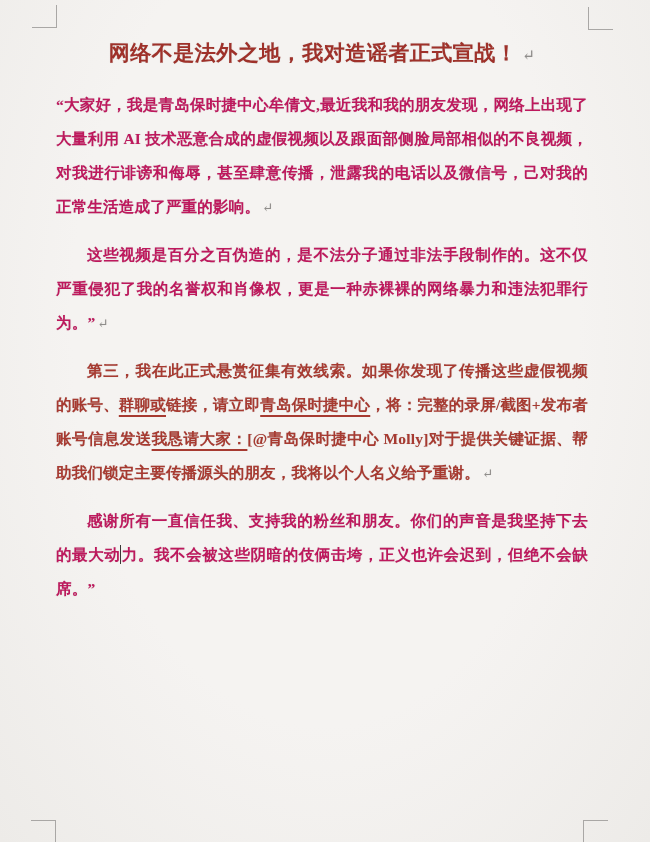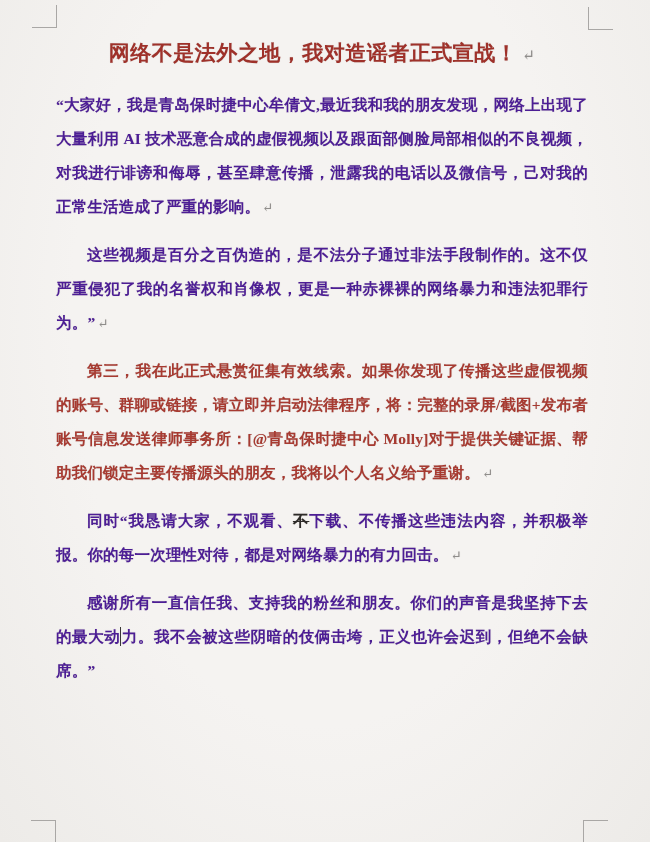--- a/index.html
+++ b/index.html
@@ -56,24 +56,25 @@
     font-size: 15.5px;
     font-weight: bold;
     line-height: 34px;
     text-align: justify;
     text-justify: inter-ideograph;
     color: #2d2a28;
     letter-spacing: 0.2px;
   }
   .para.indent { text-indent: 2em; margin-top: 11px; }
 
-  .r-black { color: #4c1d95; }
+  .r-black { color: #be185d; }
   .r-red { color: #a73a31; }
   .r-red-u {
     color: #a73a31;
+    text-decoration: underline;
     text-underline-offset: 5px;
     text-decoration-thickness: 1.5px;
   }
   .r-strike { color: #2d2a28; text-decoration: line-through; }
   .r-mark {
     color: #8f8d8b;
     font-weight: normal;
     font-size: 0.85em;
     padding-left: 2px;
   }
@@ -93,18 +94,17 @@
   <div class="corner tr"></div>
   <div class="corner bl"></div>
   <div class="corner br"></div>
 
   <div class="content">
     <h1 class="title"><span class="title-text">网络不是法外之地，我对造谣者正式宣战！</span><span class="title-mark r-mark">↵</span></h1>
 
     <div id="paragraphs">
         <p class="para"><span class="r-black">“大家好，我是青岛保时捷中心牟倩文,最近我和我的朋友发现，网络上出现了大量利用 AI 技术恶意合成的虚假视频以及跟面部侧脸局部相似的不良视频，对我进行诽谤和侮辱，甚至肆意传播，泄露我的电话以及微信号，己对我的正常生活造成了严重的影响。</span><span class="r-mark">↵</span></p>
         <p class="para indent"><span class="r-black">这些视频是百分之百伪造的，是不法分子通过非法手段制作的。这不仅严重侵犯了我的名誉权和肖像权，更是一种赤裸裸的网络暴力和违法犯罪行为。”</span><span class="r-mark">↵</span></p>
-        <p class="para indent"><span class="r-red">第三，我在此正式悬赏征集有效线索。如果你发现了传播这些虚假视频的账号、</span><span class="r-red-u">群聊或</span><span class="r-red">链接，请立即</span><span class="r-red-u">并启动法律程序</span><span class="r-red">，将：完整的录屏/截图+发布者账号信息发送</span><span class="r-red-u">律师事务所：</span><span class="r-red">[@青岛保时捷中心 Molly]对于提供关键证据、帮助我们锁定主要传播源头的朋友，我将以个人名义给予重谢。</span><span class="r-mark">↵</span></p>
-        <p class="para indent"><span class="r-black">同时“我恳请大家，不观看、</span><span class="r-strike">不</span><span class="r-black">下载、不传播这些违法内容，并积极举报。你的每一次理性对待，都是对网络暴力的有力回击。</span><span class="r-mark">↵</span></p>
+        <p class="para indent"><span class="r-red">第三，我在此正式悬赏征集有效线索。如果你发现了传播这些虚假视频的账号、</span><span class="r-red-u">群聊或</span><span class="r-red">链接，请立即</span><span class="r-red-u">青岛保时捷中心</span><span class="r-red">，将：完整的录屏/截图+发布者账号信息发送</span><span class="r-red-u">我恳请大家：</span><span class="r-red">[@青岛保时捷中心 Molly]对于提供关键证据、帮助我们锁定主要传播源头的朋友，我将以个人名义给予重谢。</span><span class="r-mark">↵</span></p>
         <p class="para indent"><span class="r-black">感谢所有一直信任我、支持我的粉丝和朋友。你们的声音是我坚持下去的最大动</span><span class="r-caret"></span><span class="r-black">力。我不会被这些阴暗的伎俩击垮，正义也许会迟到，但绝不会缺席。”</span></p>
       </div>
   </div>
 </div>
 
 </body></html>

